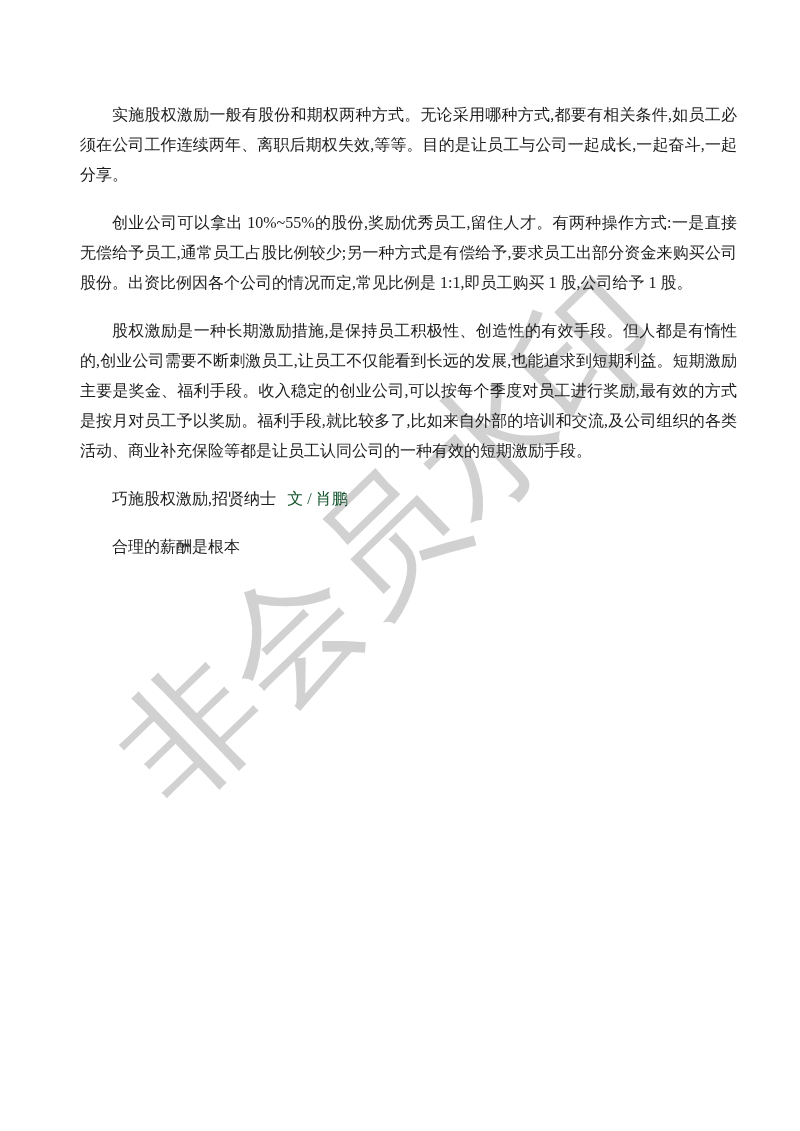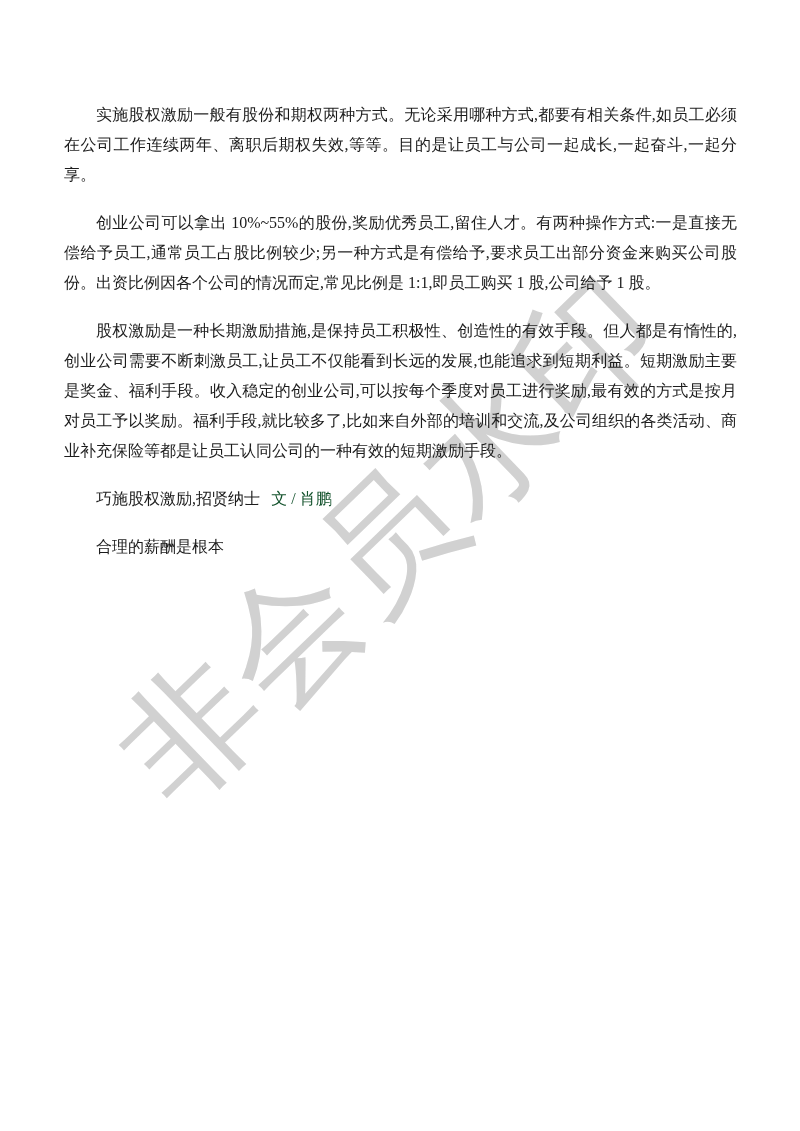--- a/index.html
+++ b/index.html
@@ -38,21 +38,21 @@
     user-select: none;
   }
   .content {
     position: absolute;
     left: 64px;
     top: 100px;
     width: 673px;
     z-index: 1;
   }
   .content p, .content h2 {
-    margin: 0 0 18px 0;
+    margin: 0 0 18px 16px;
     font-size: 16px;
     line-height: 30px;
     color: #1c1c1c;
     text-align: justify;
     text-indent: 2em;
     font-weight: normal;
   }
   .content h2 {
     text-align: left;
   }

